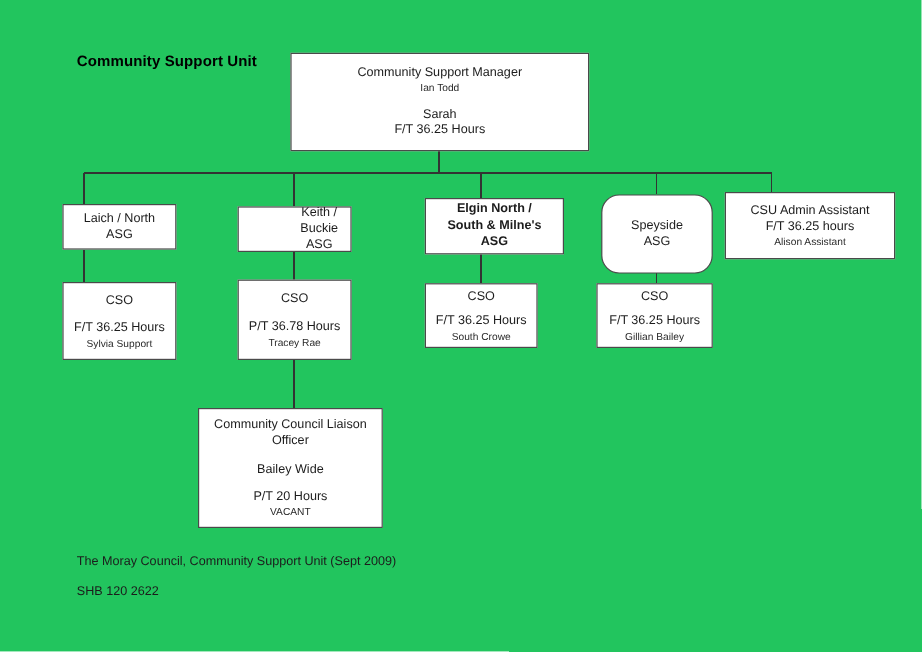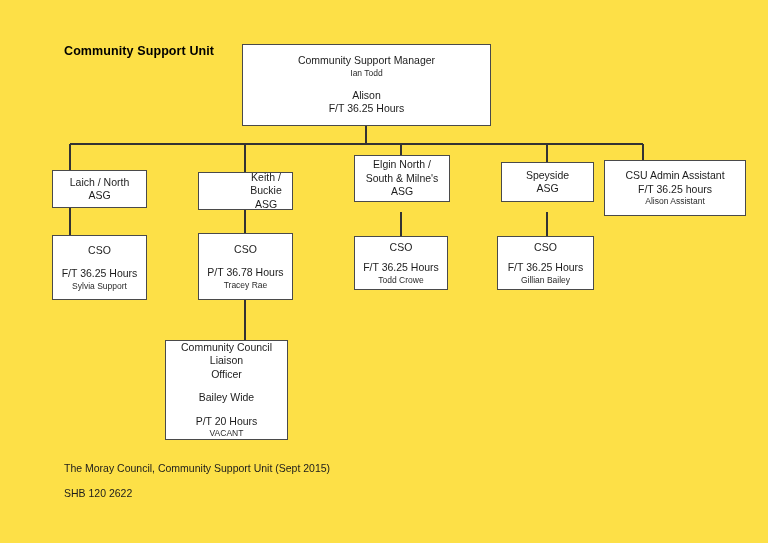--- a/index.html
+++ b/index.html
@@ -9,21 +9,21 @@
     background: #ffffff;
   }
   body {
     font-family: "Liberation Sans", sans-serif;
     color: #1a1a1a;
   }
   #canvas {
     position: relative;
     width: 768px;
     height: 543px;
-    background: #fde047;
+    background: #22c55e;
     overflow: hidden;
   }
   #connectors {
     position: absolute;
     left: 0;
     top: 0;
     width: 768px;
     height: 543px;
     pointer-events: none;
   }
@@ -95,41 +95,41 @@
       <line x1="245" y1="300" x2="245" y2="340"></line>
     </g>
   </svg>
 
   <div class="chart-title" style="left:64px; top:44px;">Community Support Unit</div>
 
   <div class="node" style="left:242px; top:44px; width:249px; height:82px;">
     <div class="line-main">Community Support Manager</div>
     <div class="line-sub">Ian Todd</div>
     <div class="line-gap"></div>
-    <div class="line-main">Alison</div>
+    <div class="line-main">Sarah</div>
     <div class="line-main">F/T 36.25 Hours</div>
   </div>
 
   <div class="node" style="left:52px; top:170px; width:95px; height:38px;">
     <div class="line-main">Laich / North
 ASG</div>
   </div>
 
   <div class="node" style="left:198px; top:172px; width:95px; height:38px;padding-left:41px;">
     <div class="line-main">Keith / Buckie
 ASG</div>
   </div>
 
-  <div class="node" style="left:354px; top:155px; width:96px; height:47px;">
+  <div class="node" style="left:354px; top:165px; width:116px; height:47px;font-weight:bold;">
     <div class="line-main">Elgin North /
 South &amp; Milne's
 ASG</div>
   </div>
 
-  <div class="node" style="left:501px; top:162px; width:93px; height:40px;">
+  <div class="node" style="left:501px; top:162px; width:93px; height:66px;border-radius:15px;">
     <div class="line-main">Speyside
 ASG</div>
   </div>
 
   <div class="node" style="left:604px; top:160px; width:142px; height:56px;">
     <div class="line-main">CSU Admin Assistant</div>
     <div class="line-main">F/T 36.25 hours</div>
     <div class="line-sub">Alison Assistant</div>
   </div>
 
@@ -144,36 +144,36 @@
     <div class="line-main">CSO</div>
     <div class="line-gap"></div>
     <div class="line-main">P/T 36.78 Hours</div>
     <div class="line-sub">Tracey Rae</div>
   </div>
 
   <div class="node" style="left:354px; top:236px; width:94px; height:54px;">
     <div class="line-main">CSO</div>
     <div class="line-gap-sm"></div>
     <div class="line-main">F/T 36.25 Hours</div>
-    <div class="line-sub">Todd Crowe</div>
+    <div class="line-sub">South Crowe</div>
   </div>
 
   <div class="node" style="left:497px; top:236px; width:97px; height:54px;">
     <div class="line-main">CSO</div>
     <div class="line-gap-sm"></div>
     <div class="line-main">F/T 36.25 Hours</div>
     <div class="line-sub">Gillian Bailey</div>
   </div>
 
-  <div class="node" style="left:165px; top:340px; width:123px; height:100px;">
+  <div class="node" style="left:165px; top:340px; width:154px; height:100px;">
     <div class="line-main">Community Council Liaison
 Officer</div>
     <div class="line-gap"></div>
     <div class="line-main">Bailey Wide</div>
     <div class="line-gap"></div>
     <div class="line-main">P/T 20 Hours</div>
     <div class="line-sub">VACANT</div>
   </div>
 
-  <div class="footer-line" style="left:64px; top:462px;">The Moray Council, Community Support Unit (Sept 2015)</div>
+  <div class="footer-line" style="left:64px; top:462px;">The Moray Council, Community Support Unit (Sept 2009)</div>
   <div class="footer-line" style="left:64px; top:487px;">SHB 120 2622</div>
 
 </div>
 
 </body></html>

